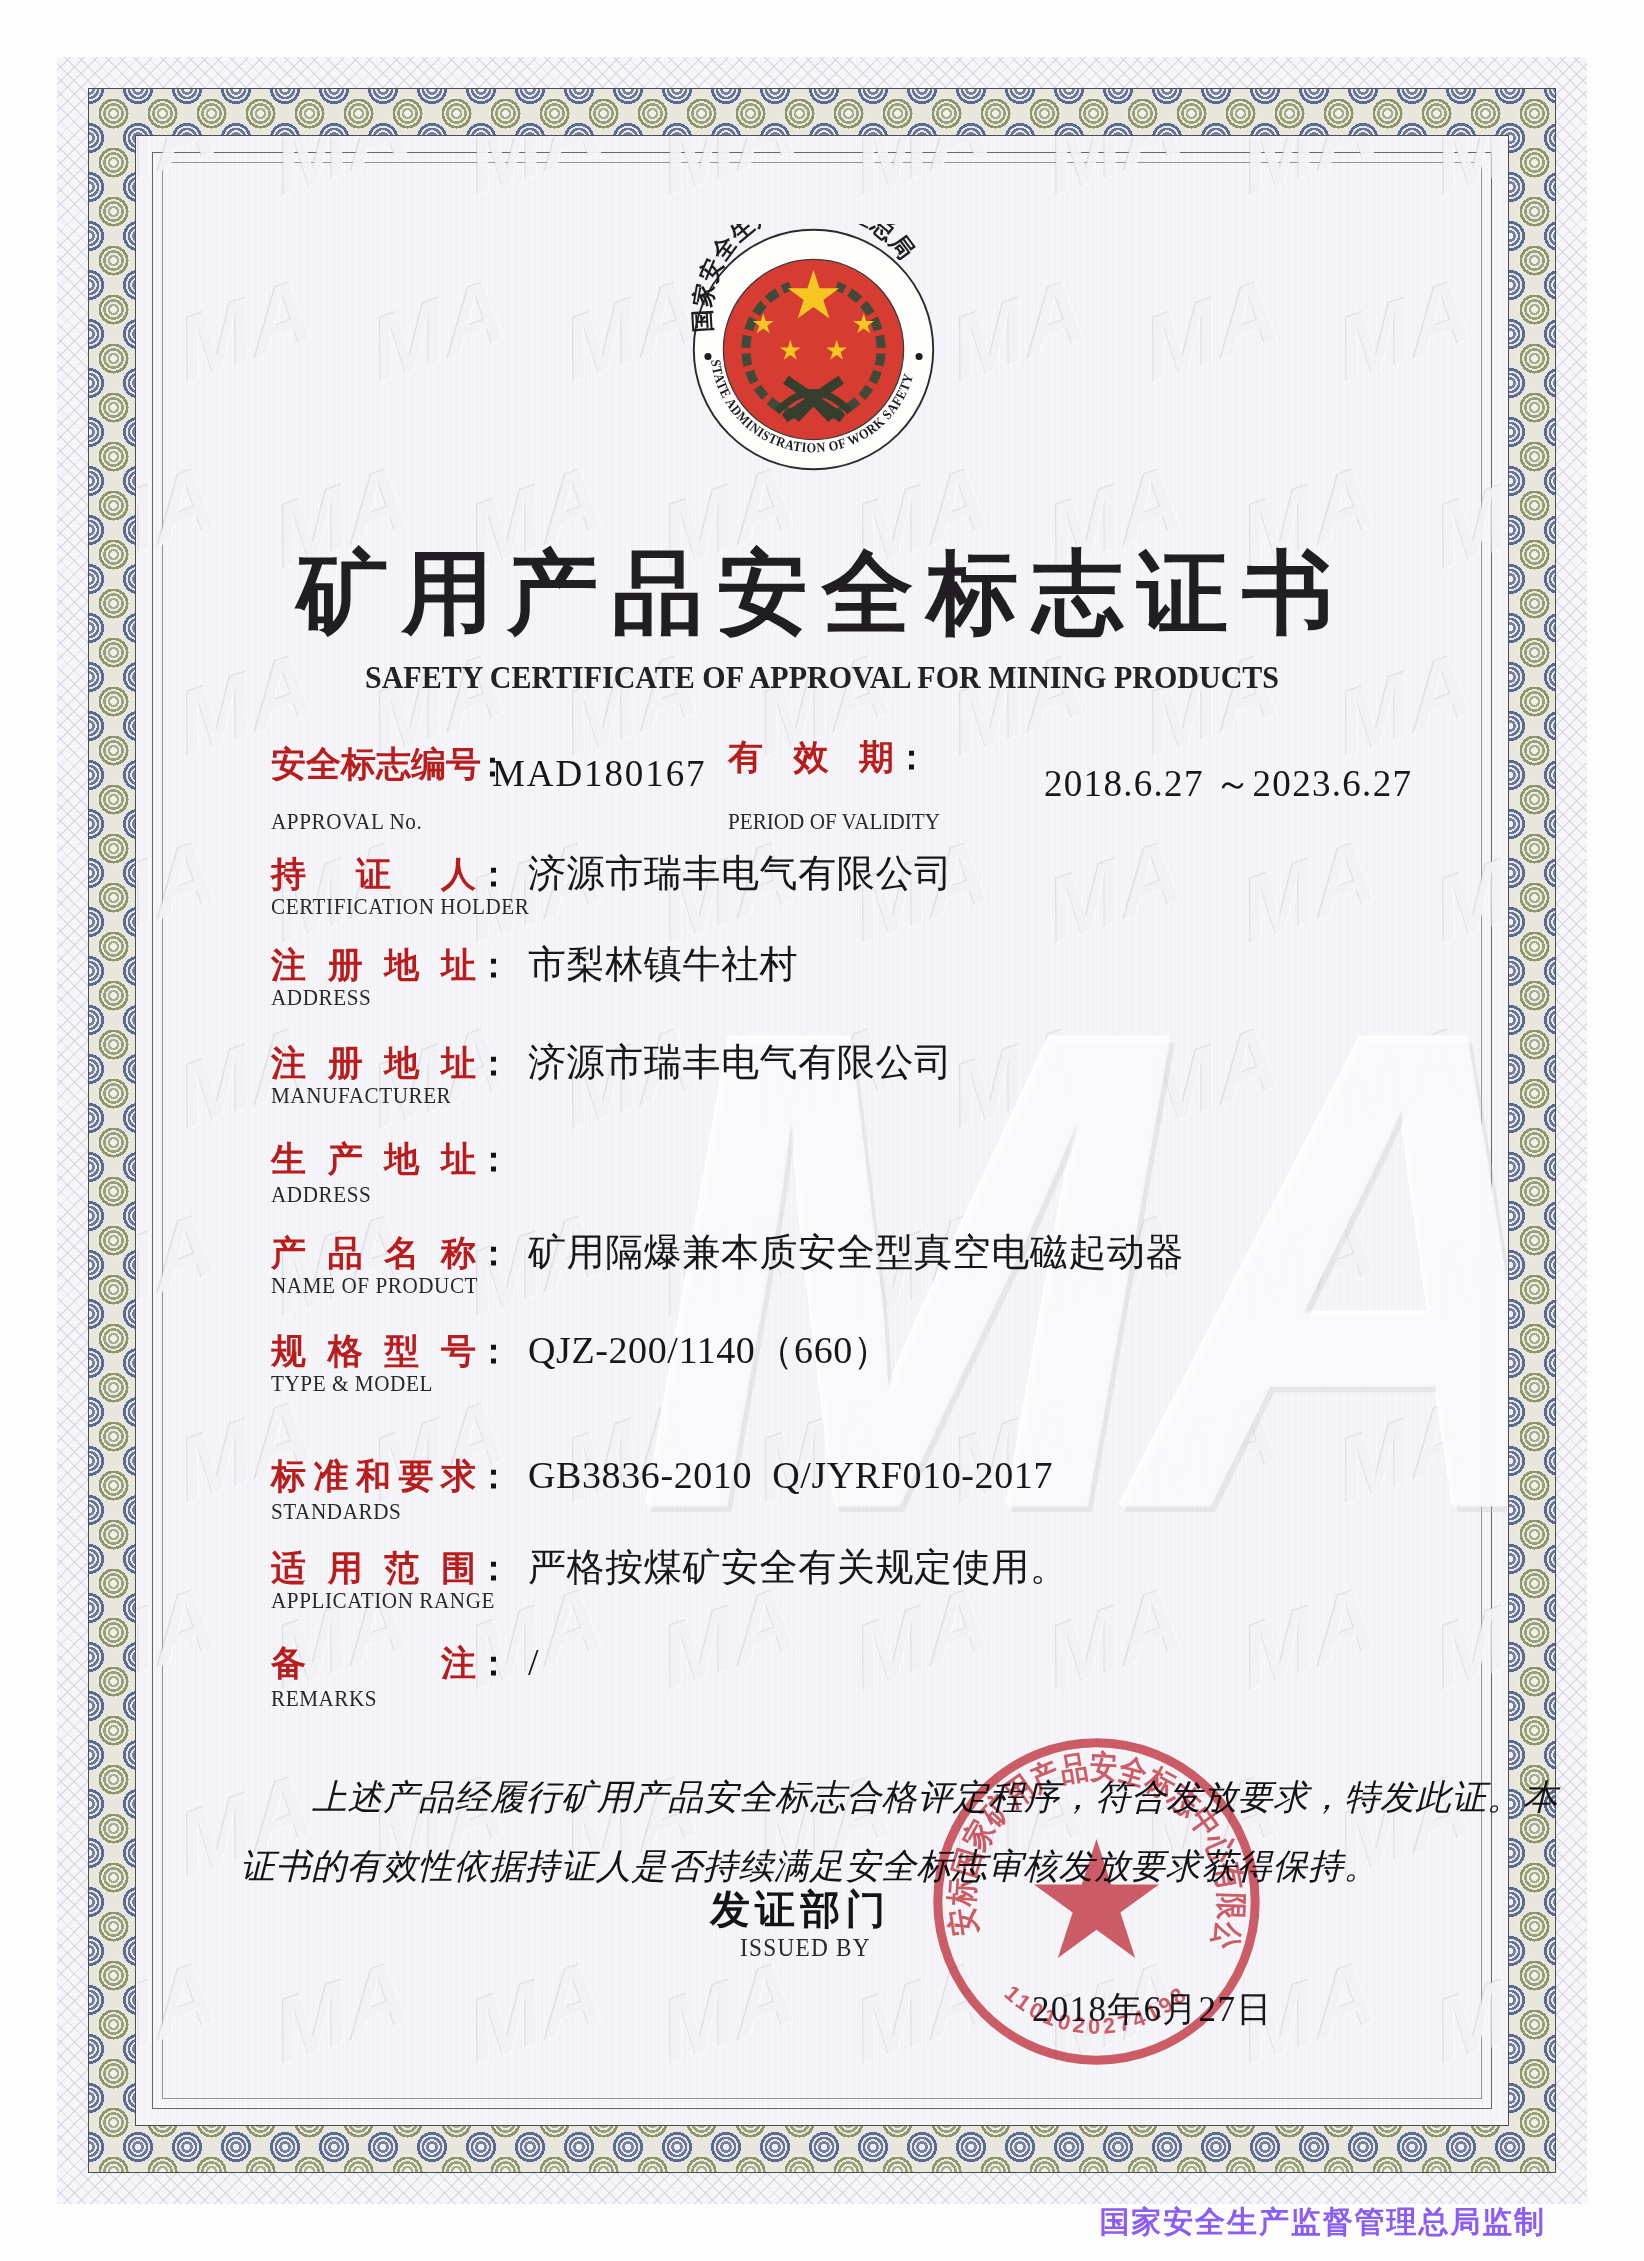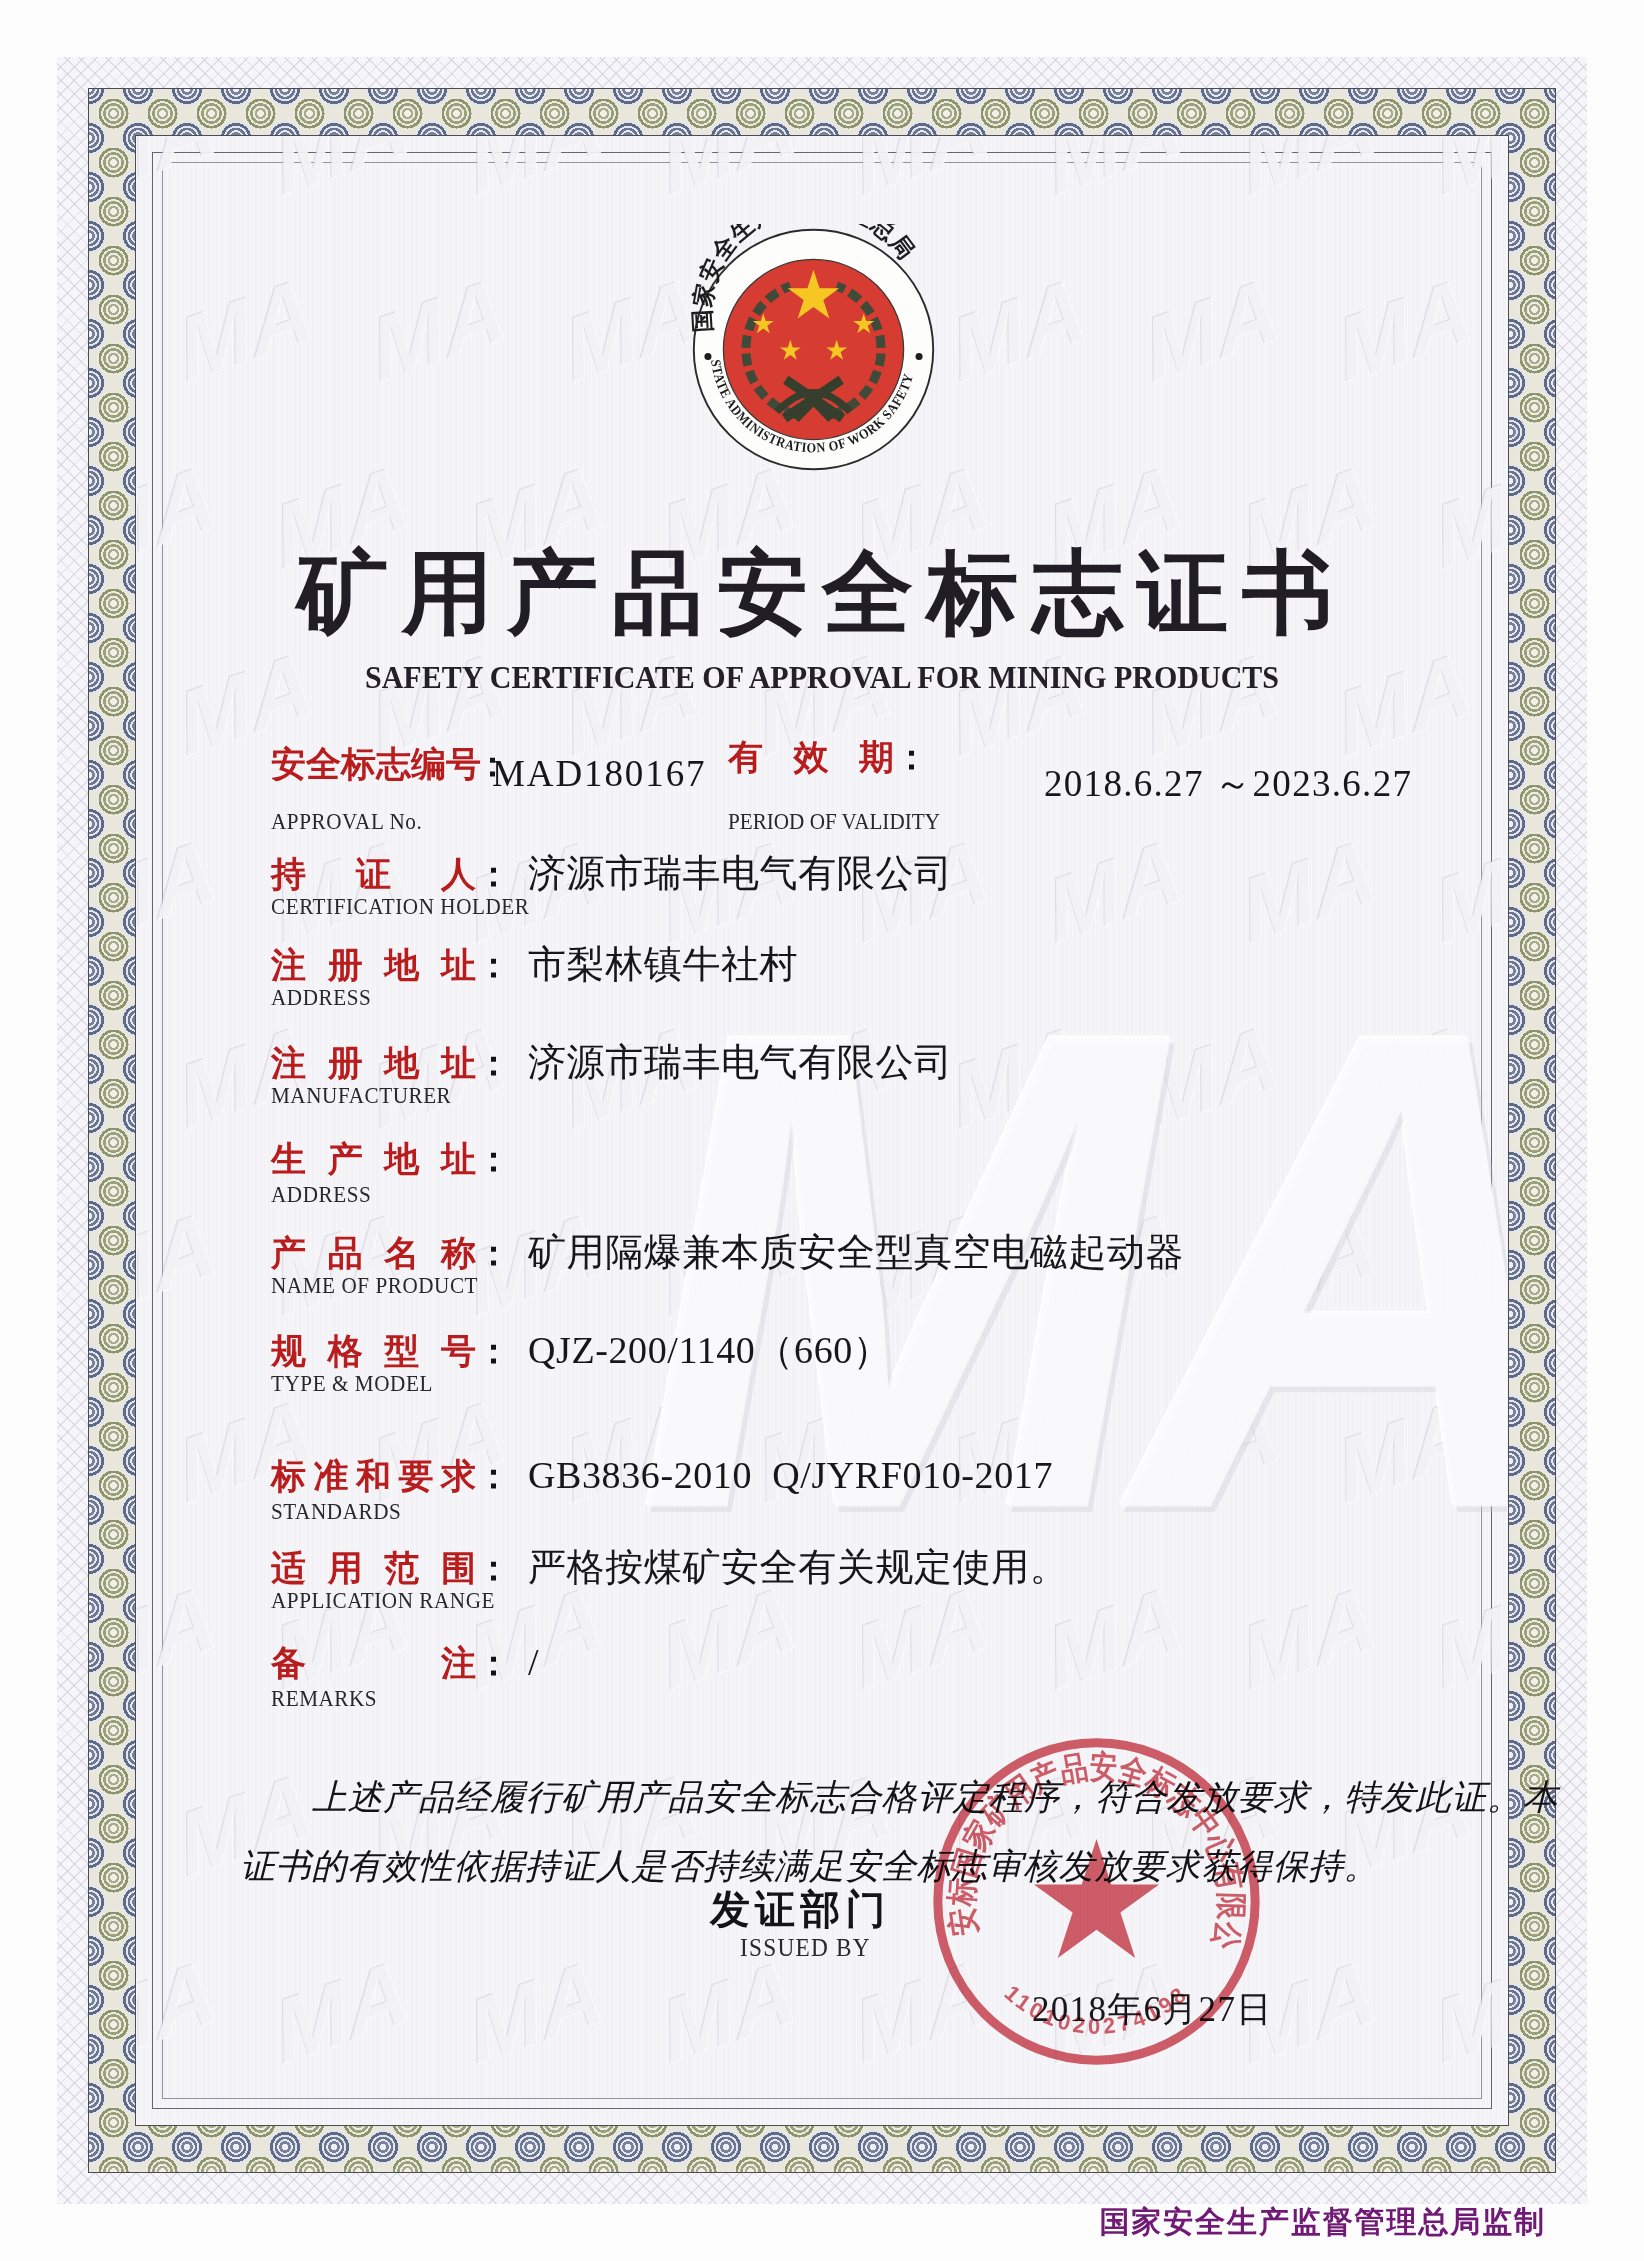--- a/index.html
+++ b/index.html
@@ -91,21 +91,21 @@
   .validity-label{position:absolute; left:728px; top:734px; white-space:nowrap;}
   .validity-label .cn-label{width:166px;}
   .validity-sub{position:absolute; left:728px; top:809px; font-size:22.5px; letter-spacing:0px; color:#27272c; transform:scaleX(.94); transform-origin:left;}
   .validity-value{position:absolute; left:1044px; top:759px; font-size:37px; letter-spacing:1.3px; color:#17171b; white-space:nowrap;font-family:Liberation Serif, serif;}
   .statement{position:absolute; left:240px; width:1138px; font-size:35px; color:#141418; letter-spacing:0.6px; line-height:1.3; white-space:nowrap;font-style:italic;}
   .statement.l1{top:1775px; text-indent:72px;}
   .statement.l2{top:1844px;}
   .issued-cn{position:absolute; left:50%; top:1882px; transform:translateX(-62%); font-size:40px; font-weight:600; letter-spacing:5.2px; color:#141417; white-space:nowrap;}
   .issued-en{position:absolute; left:50%; top:1934px; transform:translateX(-62%) scaleX(.95); font-size:24.5px; color:#27272c; letter-spacing:1.3px; white-space:nowrap;}
   .issue-date{position:absolute; left:1032px; top:1986px; font-size:35px; color:#18181c; letter-spacing:1.3px; white-space:nowrap; z-index:2;}
-  .footer-note{position:absolute; right:98px; top:2202px; font-size:30px; font-weight:600; letter-spacing:1.9px; color:#701a75; white-space:nowrap;}
+  .footer-note{position:absolute; right:98px; top:2202px; font-size:30px; font-weight:600; letter-spacing:1.9px; color:#8b5cf6; white-space:nowrap;}
 
   .emblem{position:absolute; left:688px; top:224px; z-index:2;}
   .stamp{position:absolute; left:903px; top:1708px; z-index:3; mix-blend-mode:multiply; opacity:.88;}
 </style>
 </head>
 <body>
 
 <div class="page">
 
   <div class="border-lattice"></div>

